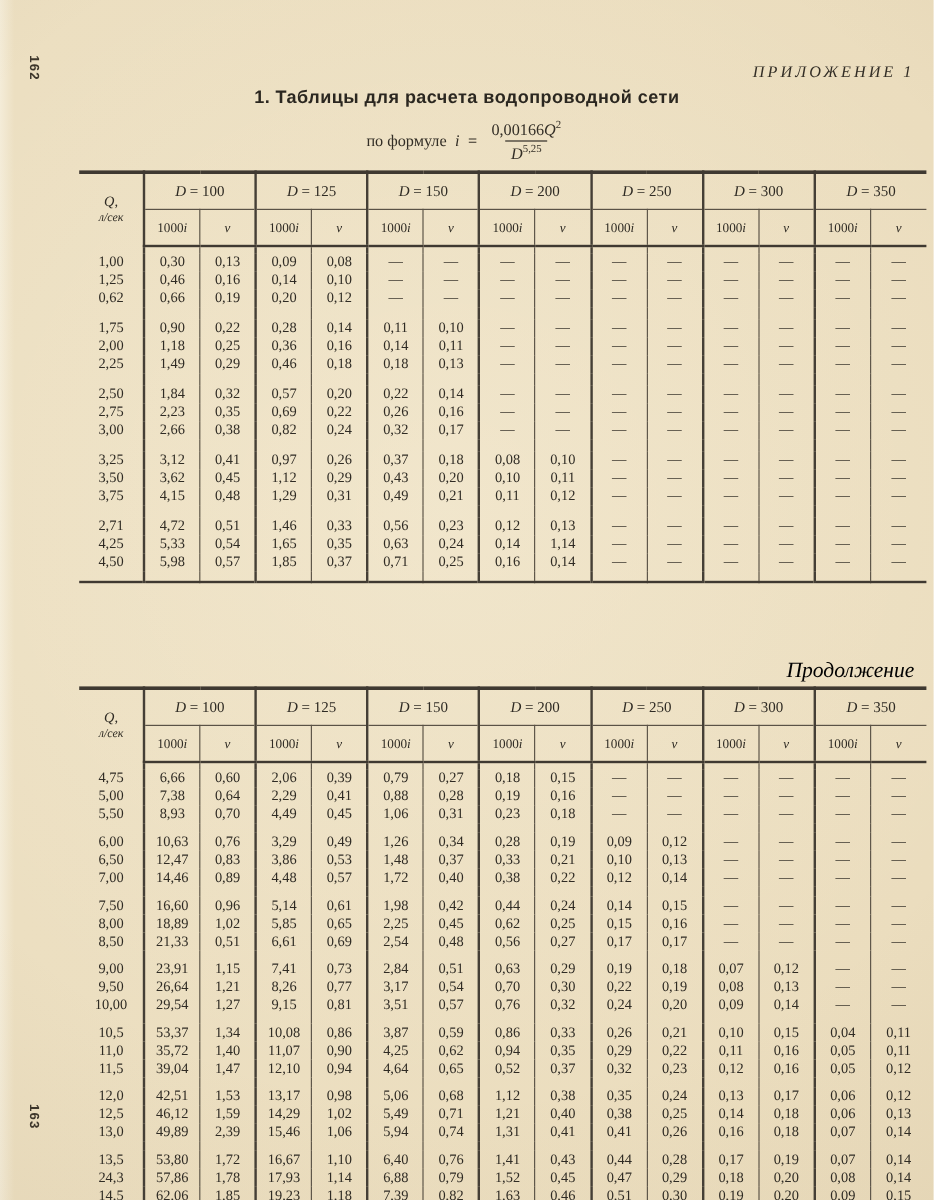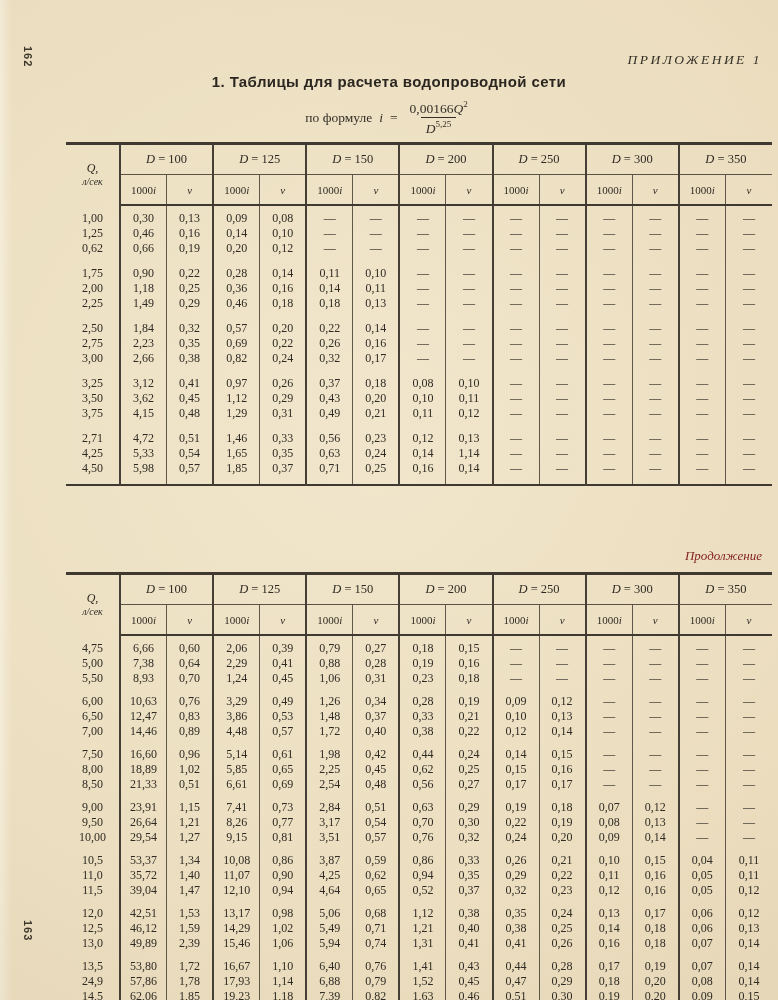--- a/index.html
+++ b/index.html
@@ -32,21 +32,21 @@
     position:absolute;top:99px;left:0;width:100%;
     display:flex;justify-content:center;align-items:center;gap:7px;
     font-size:13.5px;color:#332e26;
   }
   .formula sup{font-size:9px}
   .frac{display:inline-flex;flex-direction:column;align-items:center;line-height:1.15}
   .frac .num{padding:0 5px 1px}
   .frac .den{border-top:1px solid #332e26;padding:1px 5px 0}
   .contlabel{
     position:absolute;top:548px;right:16px;
-    font-style:italic;font-size:13px;color:#7f1d1d;
+    font-style:italic;font-size:18px;color:#000000;
   }
   table.tbl{
     position:absolute;left:66px;width:706px;
     border-collapse:collapse;table-layout:fixed;
     font-size:12px;color:#2f2b24;
     border-top:3px solid #3f3931;
   }
   table.t1{top:142px;border-bottom:2px solid #3f3931}
   table.t2{top:572px}
   .tbl col.qc{width:54px}
@@ -593,21 +593,21 @@
         <td class="bl-t">—</td>
         <td class="bl-g">—</td>
         <td class="bl-t">—</td>
         <td class="bl-g">—</td>
         <td class="bl-t">—</td>
       </tr>
       <tr>
         <td class="q">5,50</td>
         <td class="bl-g">8,93</td>
         <td class="bl-t">0,70</td>
-        <td class="bl-g">1,24</td>
+        <td class="bl-g">4,49</td>
         <td class="bl-t">0,45</td>
         <td class="bl-g">1,06</td>
         <td class="bl-t">0,31</td>
         <td class="bl-g">0,23</td>
         <td class="bl-t">0,18</td>
         <td class="bl-g">—</td>
         <td class="bl-t">—</td>
         <td class="bl-g">—</td>
         <td class="bl-t">—</td>
         <td class="bl-g">—</td>
@@ -981,21 +981,21 @@
         <td class="bl-g">1,41</td>
         <td class="bl-t">0,43</td>
         <td class="bl-g">0,44</td>
         <td class="bl-t">0,28</td>
         <td class="bl-g">0,17</td>
         <td class="bl-t">0,19</td>
         <td class="bl-g">0,07</td>
         <td class="bl-t">0,14</td>
       </tr>
       <tr>
-        <td class="q">24,9</td>
+        <td class="q">24,3</td>
         <td class="bl-g">57,86</td>
         <td class="bl-t">1,78</td>
         <td class="bl-g">17,93</td>
         <td class="bl-t">1,14</td>
         <td class="bl-g">6,88</td>
         <td class="bl-t">0,79</td>
         <td class="bl-g">1,52</td>
         <td class="bl-t">0,45</td>
         <td class="bl-g">0,47</td>
         <td class="bl-t">0,29</td>

